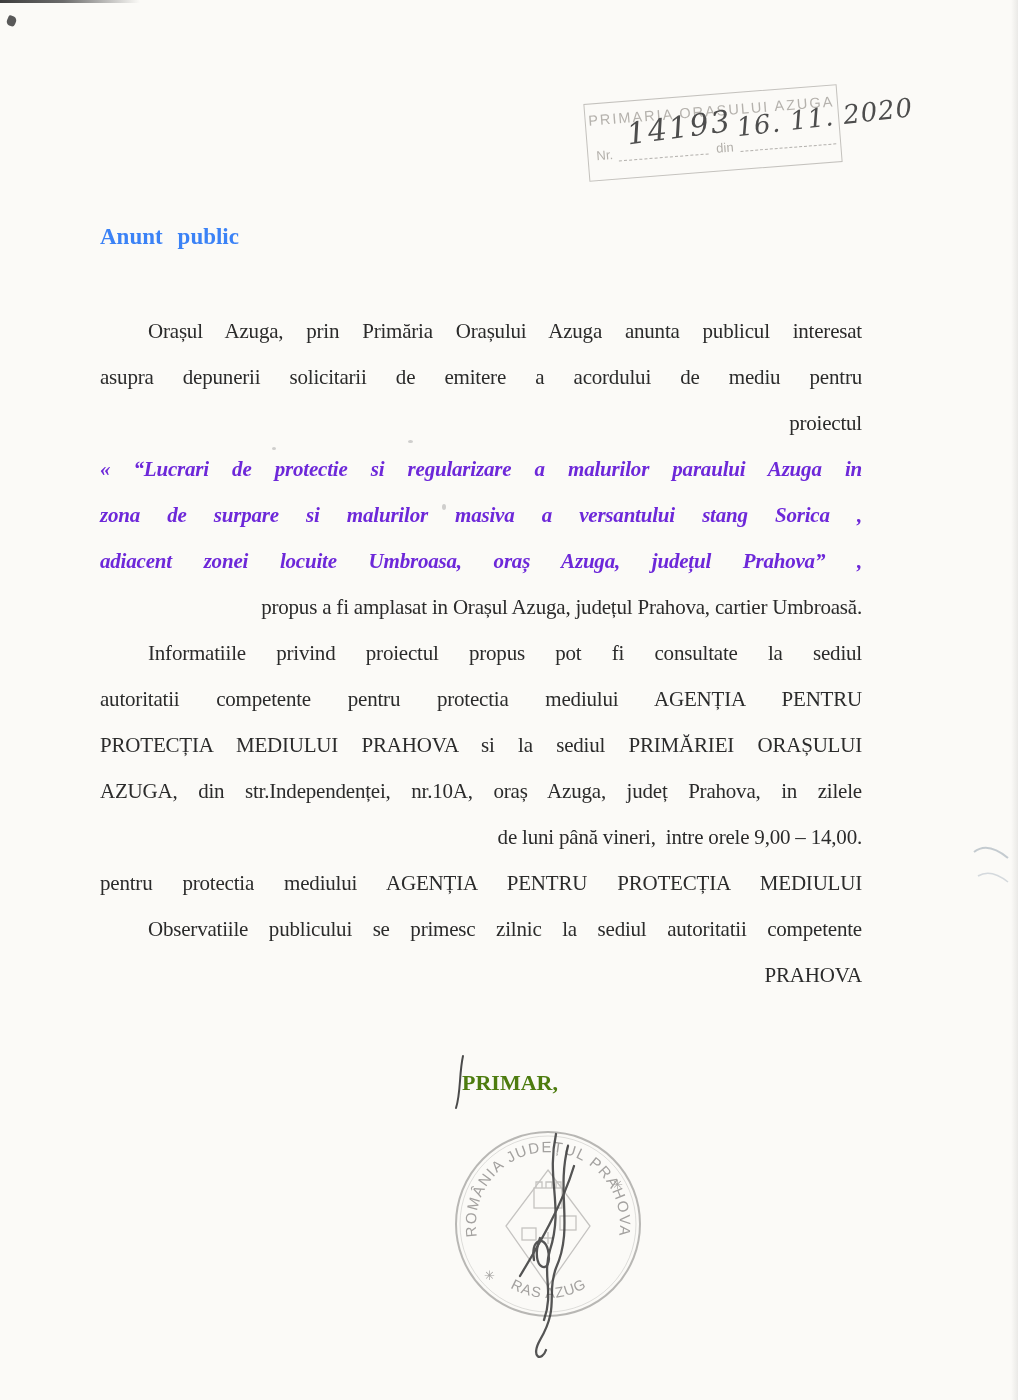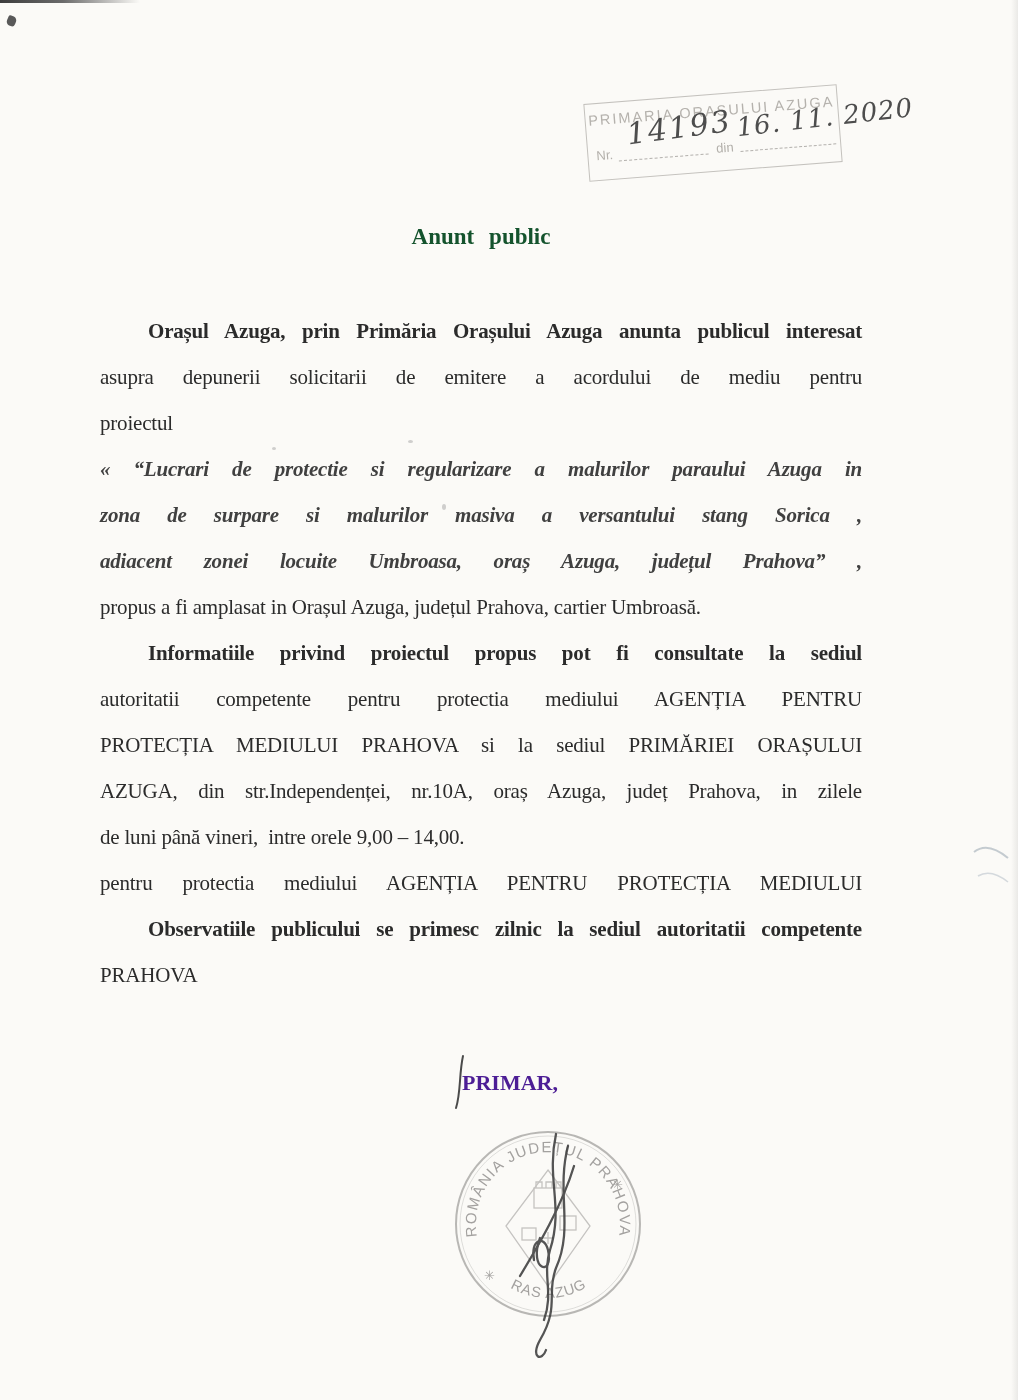--- a/index.html
+++ b/index.html
@@ -37,33 +37,33 @@
   .reg-underline { position:absolute; border-bottom:1.5px dashed rgba(160,158,154,.8); top:58px; }
   .reg-underline.u1 { left:30px; width:90px; }
   .reg-underline.u2 { left:152px; width:96px; }
   .reg-hand { position:absolute; font-family:"DejaVu Serif", serif; font-style:italic;
     color:#4d4d4d; white-space:nowrap; }
   .reg-hand.nr-value { left:40px; top:12px; font-size:30px; letter-spacing:2px; transform:rotate(-3deg); }
   .reg-hand.date-value { left:150px; top:16px; font-size:26px; letter-spacing:1px; transform:rotate(-2deg); }
 
   
   .content { position:absolute; left:100px; top:222px; width:762px; }
-  .title { text-align:center; font-weight:bold; color:#14532d; }
+  .title { font-weight:bold; color:#3b82f6; }
   .title-1 { font-size:23px; line-height:30px; word-spacing:.4em; }
   .title-2, .title-3 { font-size:22px; line-height:30px; }
   .body-lines { margin-top:56px; font-size:21px; letter-spacing:-0.2px; color:#2b2b2b; }
-  .bl { height:46px; line-height:46px; }
+  .bl { height:46px; line-height:46px;text-align:right; }
   .bl.j { text-align:justify; text-align-last:justify; }
-  .bl.indent { padding-left:48px;font-weight:bold; }
+  .bl.indent { padding-left:48px; }
   .bl.pre { white-space:pre-wrap; }
-  .bl.q { font-weight:bold; font-style:italic; color:#404040; }
+  .bl.q { font-weight:bold; font-style:italic; color:#6d28d9; }
 
   
   .signature { position:absolute; left:100px; top:1066px; width:820px; text-align:center;
-    font-weight:bold; color:#4c1d95; }
+    font-weight:bold; color:#4d7c0f; }
   .sig-role { font-size:22px; line-height:33px; }
   .sig-name { font-size:22px; line-height:33px; }
   .pen-stroke { position:absolute; left:448px; top:1052px; }
 
   
   .round-stamp { position:absolute; left:418px; top:1088px; }
   .stamp-arc-text { font-family:"Liberation Sans", sans-serif; fill:#a3a19f; }
 </style>
 </head>
 <body>

